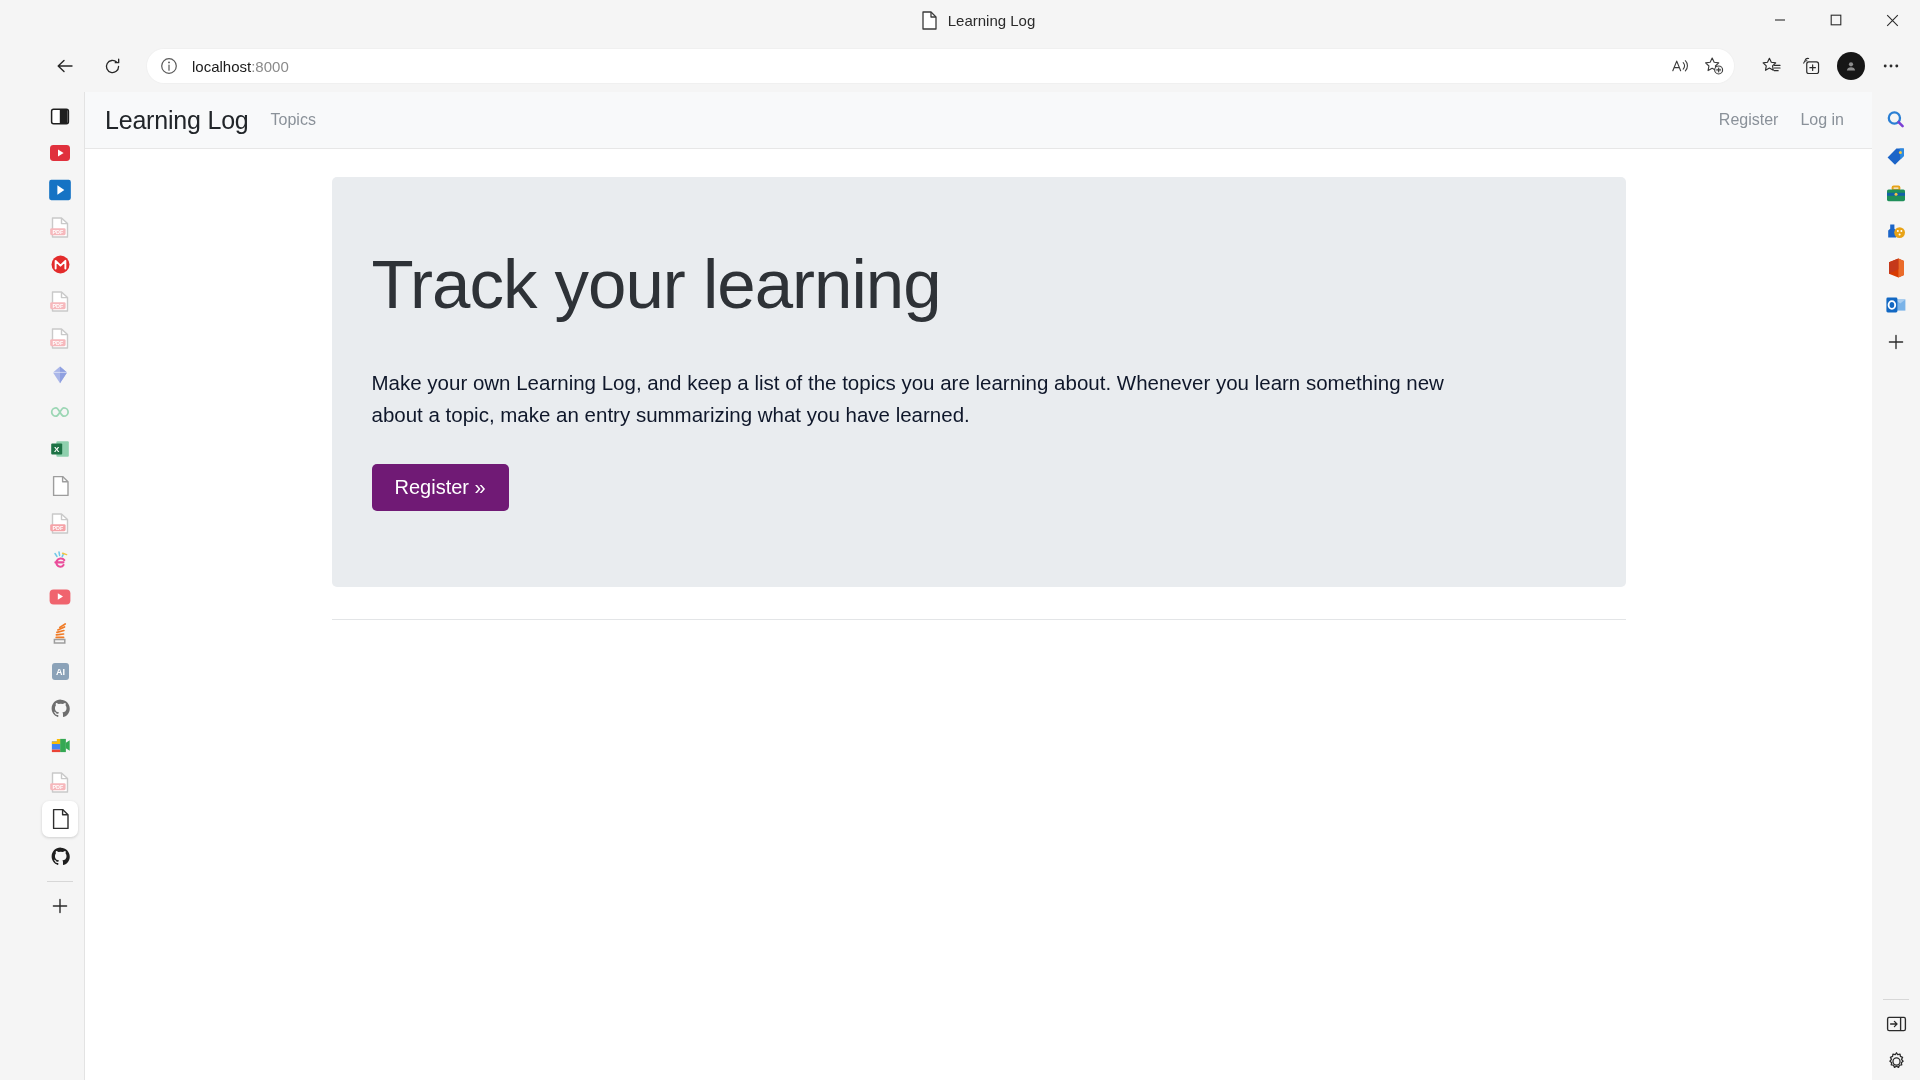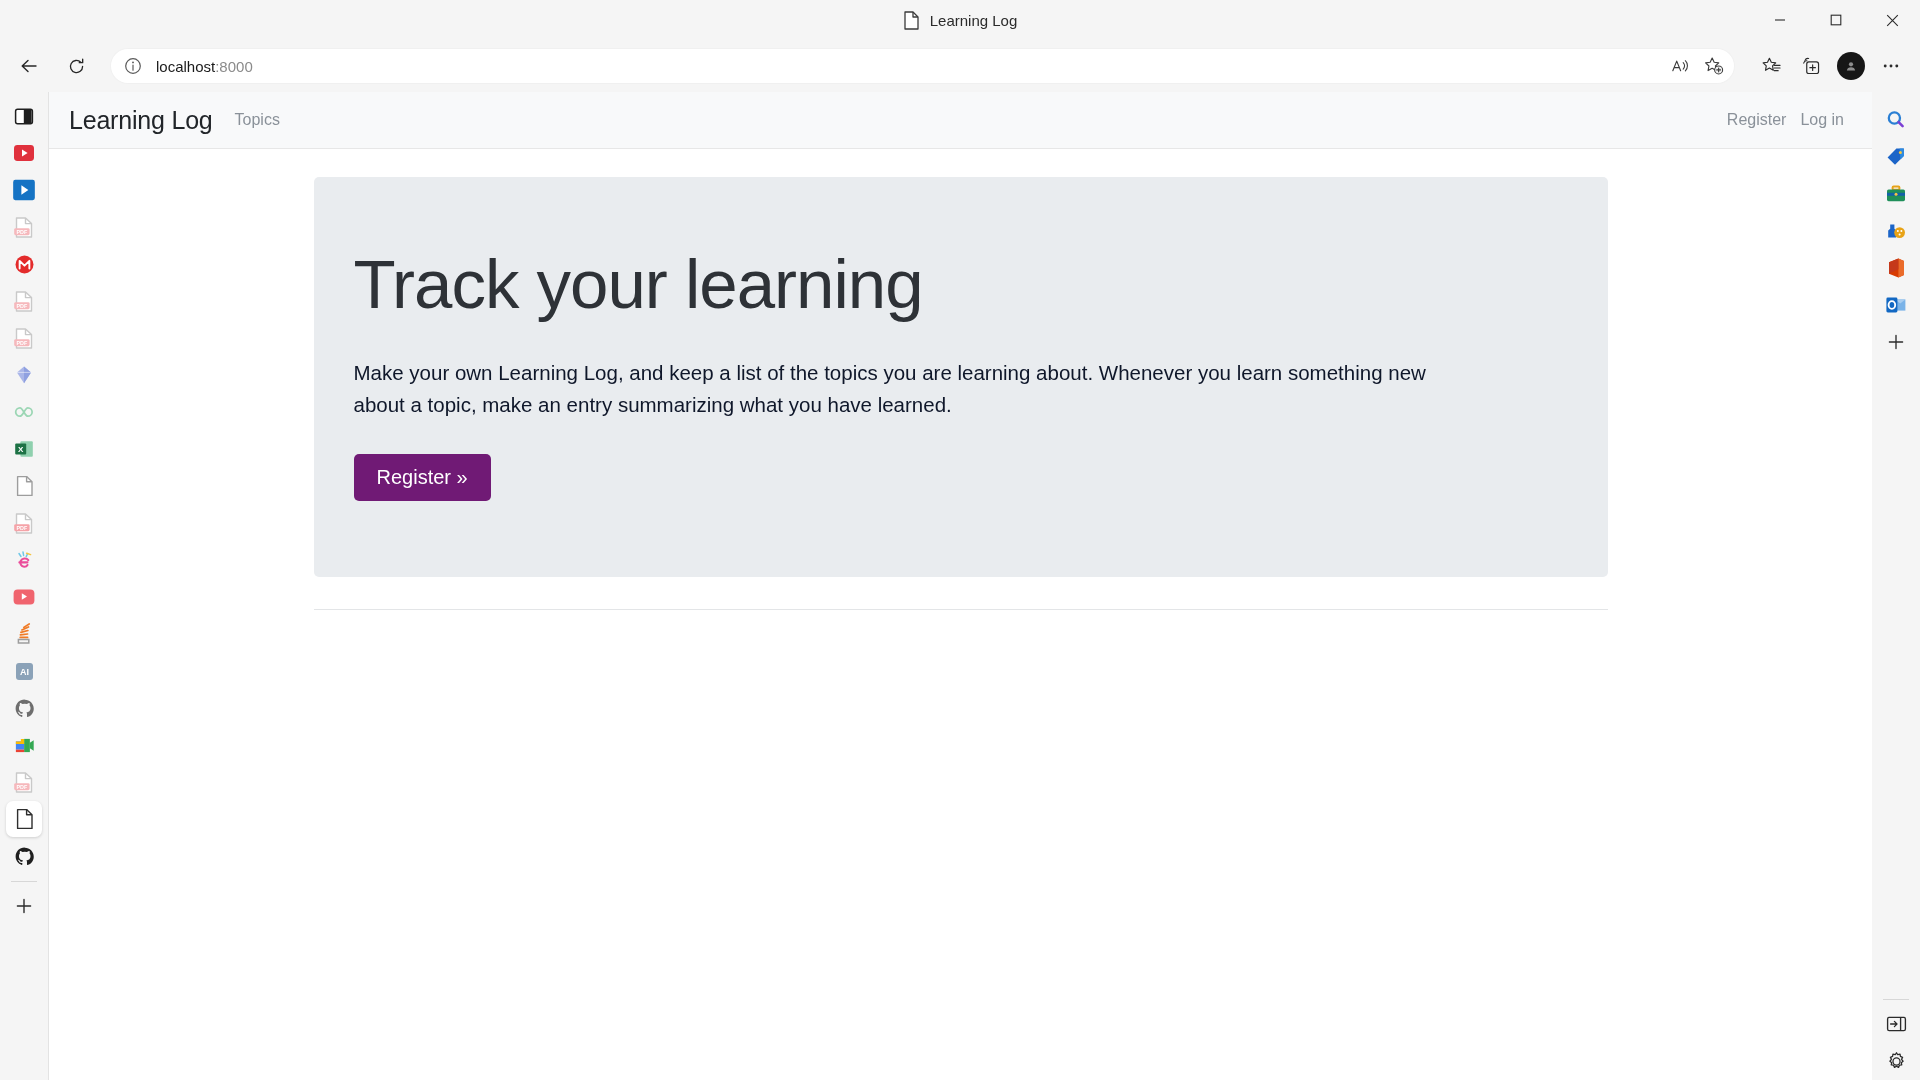--- a/index.html
+++ b/index.html
@@ -4,21 +4,21 @@
 <style>
   * { box-sizing: border-box; margin: 0; padding: 0; }
   html, body {
     width: 1920px; height: 1080px;
     overflow: hidden;
     font-family: "Liberation Sans", sans-serif;
     background: #f5f5f5;
   }
 
   
-  #app { width: 1920px; height: 1080px; position: relative; background: #f5f5f5; display: flex; flex-direction: column; }
+  #app { width: 1920px; height: 1080px; position: relative; background: #f5f5f5; display: flex; flex-direction: column; padding-left: 36px; }
 
   .titlebar {
     height: 40px; flex: 0 0 40px;
     display: flex; align-items: center; justify-content: center;
     position: relative; background: #f5f5f5;
   }
   .tab-title { display: flex; align-items: center; gap: 10px; font-size: 15px; color: #2b2b2b; }
   .tab-title .ico { display: inline-flex; }
 
   .wincontrols { position: absolute; right: 0; top: 0; height: 40px; display: flex; align-items: center; }
@@ -99,32 +99,32 @@
     padding: 0 28px 0 20px;
     background: #f8f9fa; border-bottom: 1px solid #e7e7e7;
   }
   .brand {
     font-size: 25px; color: #212529; font-weight: 400;
     letter-spacing: -0.2px; margin-right: 22px;
   }
   .nav-links { display: flex; align-items: center; gap: 22px; }
   .nav-link { font-size: 16px; color: #8a9199; }
   .nav-spacer { flex: 1 1 auto; }
-  .nav-right { display: flex; align-items: center; gap: 14px; }
+  .nav-right { display: flex; align-items: center; gap: 22px; }
 
   .content { flex: 1 1 auto; padding: 28px 0 0 0; overflow: hidden; }
   .container { width: 1390px; margin: 0 auto; padding: 0 48px; }
 
   .jumbotron {
     background: #e9ecef; border-radius: 5px;
     padding: 72px 40px 76px 40px;
   }
   .jumbo-title {
     font-size: 69px; font-weight: 300; color: #2e3237;
-    letter-spacing: -1px; line-height: 1.05; margin-bottom: 36px;
+    letter-spacing: -1px; line-height: 1.05; margin-bottom: 46px;
   }
   .jumbo-lead {
     font-size: 20.5px; font-weight: 400; color: #0f172a;
     line-height: 1.52; max-width: 1100px; margin-bottom: 34px;
   }
   .btn-primary {
     display: inline-block; background: #701a75; color: #ffffff;
     font-size: 20px; font-weight: 400;
     padding: 13px 23px 14px 23px; border-radius: 5px;
     border: none; line-height: 1;

